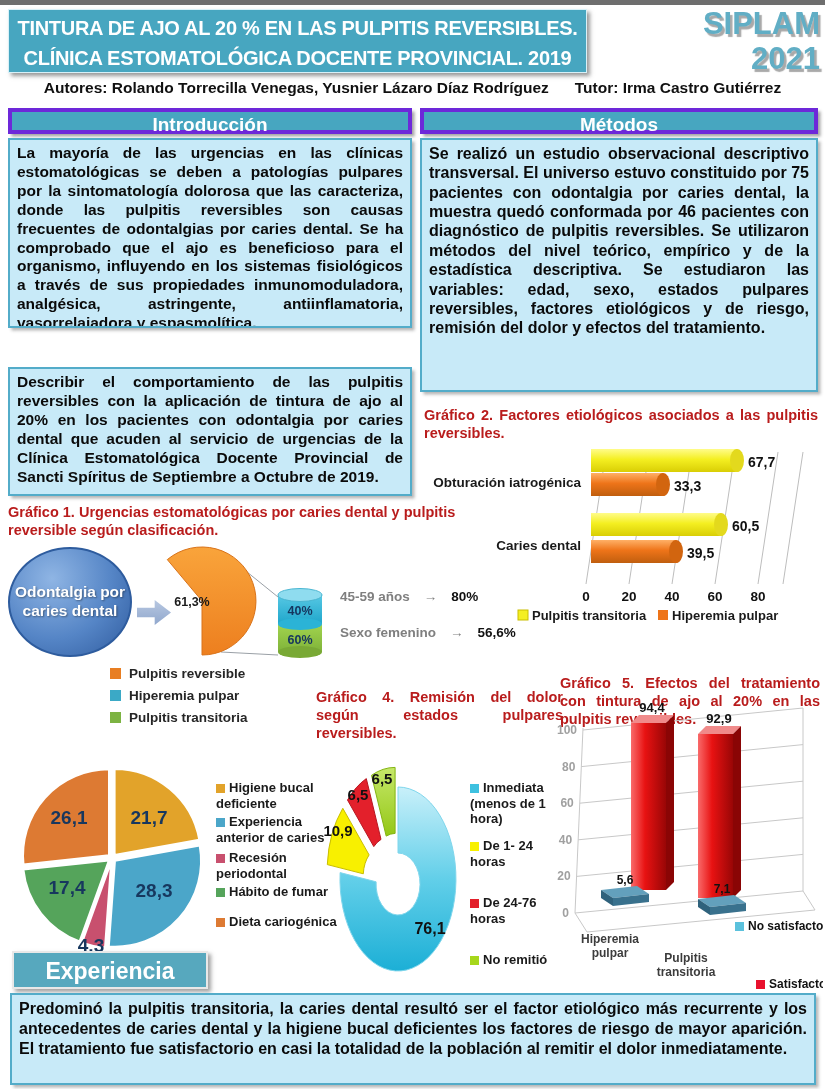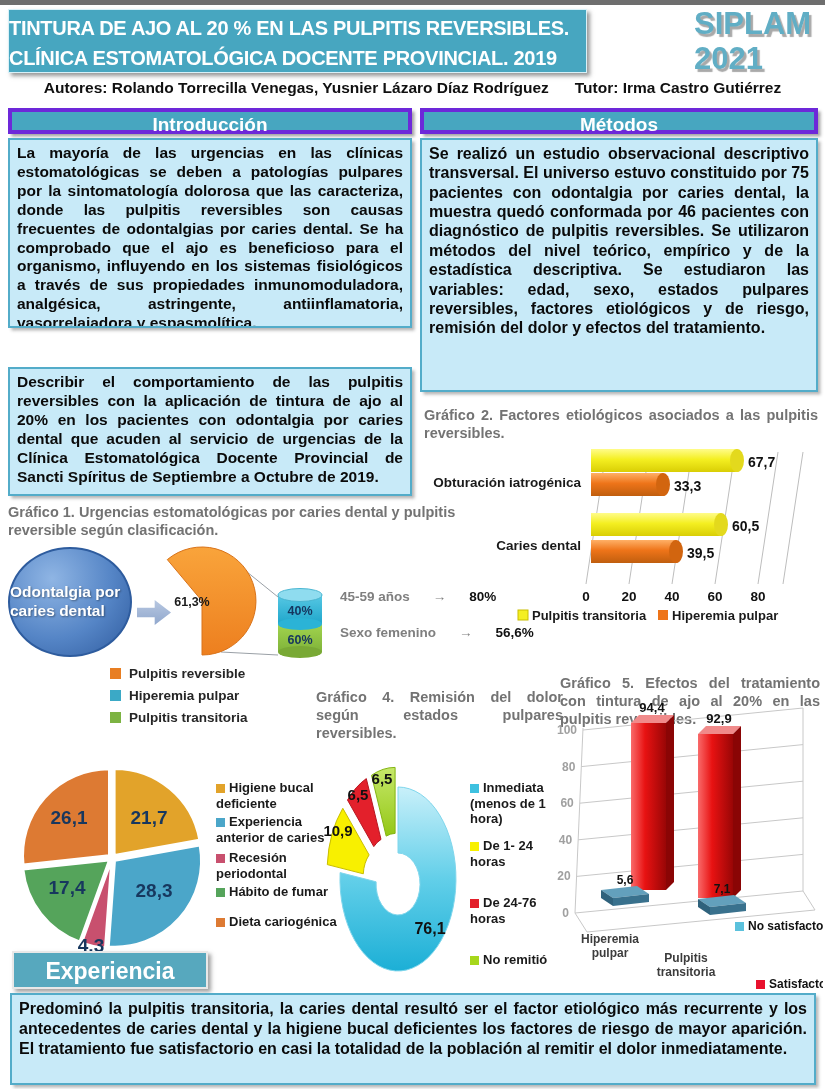--- a/index.html
+++ b/index.html
@@ -1,44 +1,44 @@
 <!DOCTYPE html>
 <html><head>
 <meta charset="utf-8">
 <style>
   html,body{margin:0;padding:0;background:#e9e9e9;}
   #poster{position:relative;width:825px;height:1089px;background:#ffffff;margin:0 auto;
           font-family:"Liberation Sans",sans-serif;overflow:hidden;}
   .abs{position:absolute;}
   .top-strip{left:0;top:0;width:825px;height:5px;background:#6e6e6e;}
   .title-box{left:8px;top:9px;width:579px;height:64px;background:#47a6c0;color:#fff;
-             text-align:left;font-weight:bold;font-size:20px;line-height:30px;padding-top:3px;
+             text-align:center;font-weight:bold;font-size:20px;line-height:30px;padding-top:3px;
              letter-spacing:-0.3px;border:1px solid #d8f1f8;box-shadow:3px 3px 4px rgba(70,70,70,.55);
              box-sizing:border-box;}
-  .badge{left:694px;top:6px;width:126px;height:72px;text-align:left;font-weight:bold;
+  .badge{left:694px;top:6px;width:126px;height:72px;text-align:right;font-weight:bold;
          font-size:31px;line-height:35px;color:#61aec5;text-shadow:2.5px 2.5px 1px #a9a9a9;}
   .authors{left:0;top:79px;width:825px;display:flex;justify-content:center;gap:26px;
            font-weight:bold;font-size:15.5px;color:#101010;}
   .sec-header{background:#47a6c0;color:#fff;font-weight:bold;font-size:19px;text-align:center;
               height:26px;line-height:25px;border:4px solid #6d28d9;
               box-shadow:2.5px 2.5px 3px rgba(70,70,70,.5);box-sizing:border-box;}
   .sec-body{background:#c8eaf8;border:2px solid #53acc9;box-shadow:2.5px 2.5px 3px rgba(70,70,70,.4);
             font-weight:bold;color:#0a0a0a;text-align:justify;padding:4px 7px;box-sizing:border-box;
             overflow:hidden;}
-  .caption{font-weight:bold;font-size:14.5px;color:#737373;line-height:1.25;text-align:justify;}
+  .caption{font-weight:bold;font-size:14.5px;color:#b91c1c;line-height:1.25;text-align:justify;}
   .caption-left{text-align:left;}
   .bubble{left:8px;top:547px;width:124px;height:110px;border-radius:50%;
           background:radial-gradient(circle at 35% 28%, #8fb5e4 0%, #5585c6 55%, #2f5b9e 100%);
           border:2px solid #2e5c9e;display:flex;align-items:center;justify-content:center;
-          text-align:left;color:#fff;font-weight:bold;font-size:15.5px;line-height:1.2;
+          text-align:center;color:#fff;font-weight:bold;font-size:15.5px;line-height:1.2;
           box-sizing:border-box;text-shadow:1px 1px 2px rgba(0,0,0,.4);}
   .block-arrow{left:137px;top:599px;width:34px;height:27px;
                background:linear-gradient(180deg,#b9c9e2,#8fa6cc);
                clip-path:polygon(0% 32%,52% 32%,52% 4%,100% 50%,52% 96%,52% 68%,0% 68%);}
-  .g1-ann{display:flex;gap:23px;align-items:flex-end;font-weight:bold;font-size:13.5px;color:#7f7f7f;}
+  .g1-ann{display:flex;gap:14px;align-items:flex-end;font-weight:bold;font-size:13.5px;color:#7f7f7f;}
   .g1-ann b{color:#111;}
   .legend-row{display:flex;align-items:center;gap:8px;height:22px;font-weight:bold;
               font-size:13.5px;color:#262626;}
   .sq{width:11px;height:11px;display:inline-block;flex:0 0 auto;}
   .leg-item{position:absolute;font-weight:bold;font-size:13px;color:#1a1a1a;line-height:1.2;}
   .leg-item .sq{width:9px;height:9px;margin-right:4px;position:relative;top:1px;}
   svg text{font-family:"Liberation Sans",sans-serif;font-weight:bold;}
   .concl-header{left:12px;top:951px;width:196px;height:38px;background:#57a8be;color:#fff;
                 font-weight:bold;font-size:23px;text-align:center;line-height:37px;
                 border:2px solid #e8e8e8;box-shadow:3px 3px 4px rgba(70,70,70,.5);box-sizing:border-box;}

